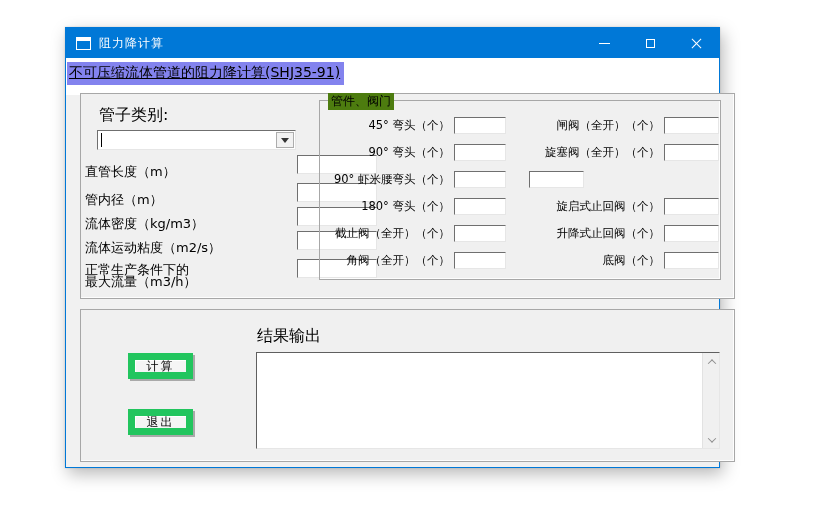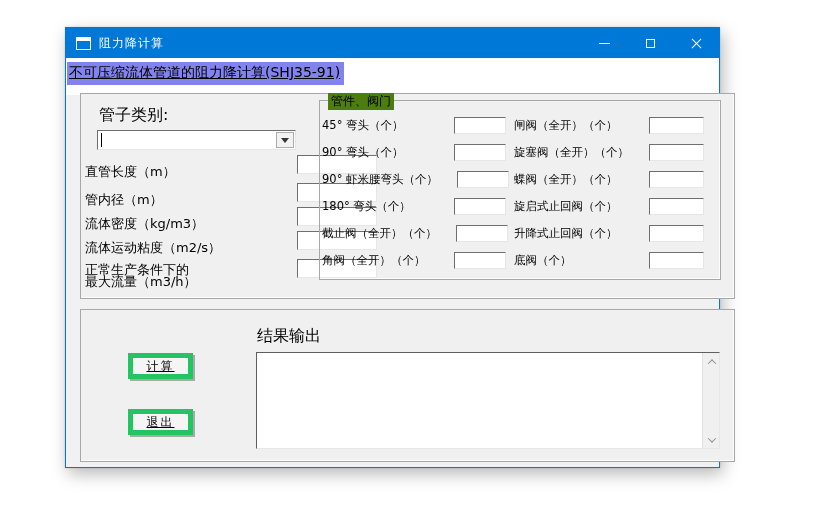--- a/index.html
+++ b/index.html
@@ -59,30 +59,30 @@
 
   .prow { position:absolute; left:4px; width:292px; height:20px; display:flex; align-items:center; }
   .prow .lab { flex:1; text-align:left; padding-right:5px; white-space:pre-line; line-height:12px; font-size:13px;margin-top:16px; }
   .prow .tin { width:80px; height:19px; }
 
   
   .groupbox { position:absolute; left:238px; top:6px; width:402px; height:180px;
               border:1px solid #a7a7a7; box-shadow:inset -1px -1px 0 #fdfdfd; }
   .group-title { position:absolute; left:8px; top:-8px; background:#4d7c0f; padding:0 3px; font-size:12px; }
   .frow { position:absolute; height:18px; display:flex; align-items:center; }
-  .frow .lab { flex:1; padding-right:19px; white-space:nowrap; font-size:11.5px; }
+  .frow .lab { flex:1; text-align:right; padding-right:4px; white-space:nowrap; font-size:11.5px; }
   .frow .tin { height:17px; }
   .frow-l { left:2px;  width:184px; }  .frow-l .tin { width:52px; }
-  .frow-r { left:194px; width:190px; } .frow-r .tin { width:55px; }
+  .frow-r { left:209px; width:190px; } .frow-r .tin { width:55px; }
 
   
   .cmd-btn { position:absolute; left:47px; width:65px; height:26px; background:#f5f5f5;
-             border:5px solid #22c55e; box-shadow:2px 2px 0 #a9a9a9, inset 1px 1px 0 #ffffff;
+             border:7px solid #22c55e; box-shadow:2px 2px 0 #a9a9a9, inset 1px 1px 0 #ffffff;
              font-size:12px; font-family:"DejaVu Sans",sans-serif; cursor:default;
-             display:flex; align-items:center; justify-content:center; letter-spacing:2px;text-decoration:underline; }
+             display:flex; align-items:center; justify-content:center; letter-spacing:2px; }
   .btn-calc { top:43px; }
   .btn-exit { top:99px; }
   .out-label { position:absolute; left:176px; top:16px; }
   .out-box { position:absolute; left:175px; top:42px; width:464px; height:97px;
              background:#fff; border:1px solid; border-color:#5f5f5f #e6e6e6 #e6e6e6 #5f5f5f;
              font-size:12px; overflow:hidden; }
   .scrollbar { position:absolute; right:0; top:0; width:17px; height:100%;
                background:#f0f0f0; border-left:1px solid #e2e2e2; }
   .sb-btn { position:absolute; left:0; width:17px; height:17px; display:flex;
             align-items:center; justify-content:center; }
@@ -182,21 +182,20 @@
 
           <div class="frow frow-r" style="top:15px;">
             <span class="lab">闸阀（全开）（个）</span>
             <input class="tin" value="" style="">
           </div>
           <div class="frow frow-r" style="top:42px;">
             <span class="lab">旋塞阀（全开）（个）</span>
             <input class="tin" value="" style="">
           </div>
           <div class="frow frow-r" style="top:69px;">
-            <span class="lab">蝶阀（全开）（个）</span>
             <input class="tin" value="" style="">
           </div>
           <div class="frow frow-r" style="top:123px;">
             <span class="lab">升降式止回阀（个）</span>
             <input class="tin" value="" style="">
           </div>
           <div class="frow frow-r" style="top:96px;">
             <span class="lab">旋启式止回阀（个）</span>
             <input class="tin" value="" style="">
           </div>

